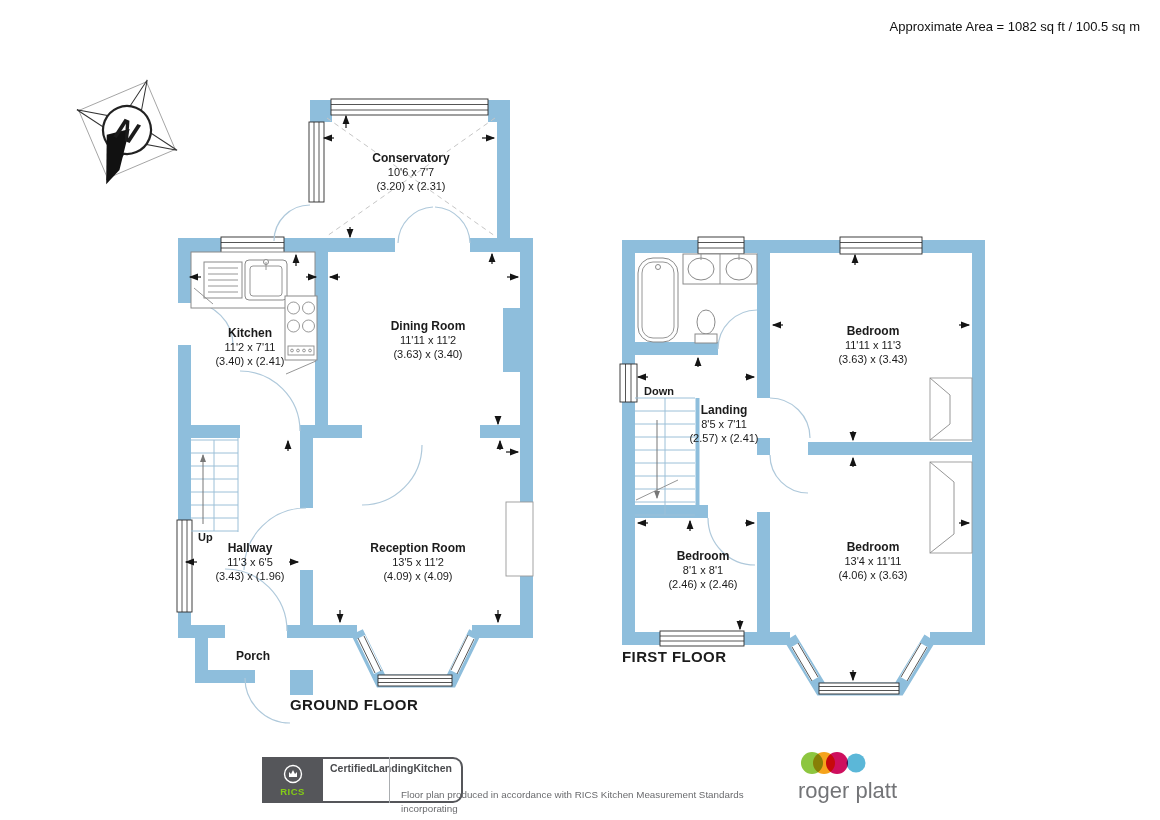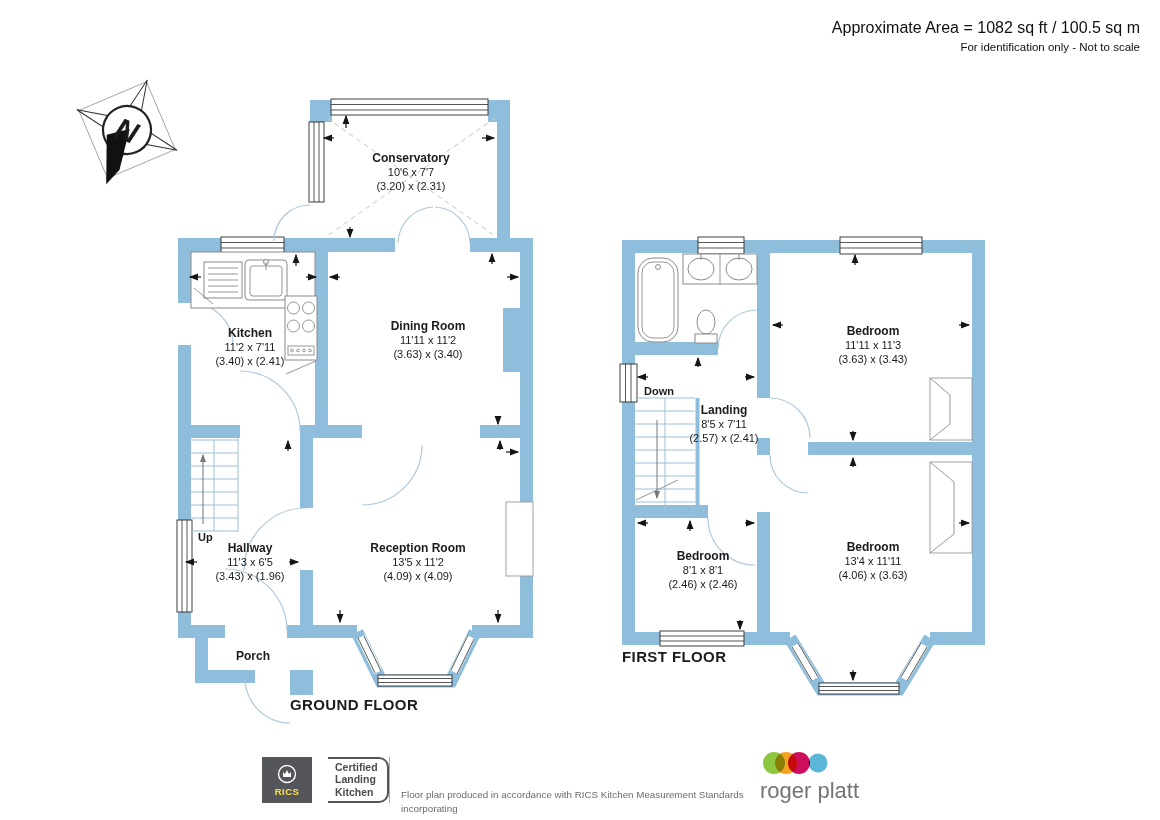--- a/index.html
+++ b/index.html
@@ -19,32 +19,32 @@
   .recess{fill:#ffffff;stroke:#999999;stroke-width:0.9;}
   text{fill:#1b1b1b;}
   .rname{font-size:12px;font-weight:bold;text-anchor:middle;}
   .rdim{font-size:11px;text-anchor:middle;}
   .small-label{font-size:11px;font-weight:bold;}
   .floor-label{font-size:15px;font-weight:bold;letter-spacing:0.4px;}
   .compass-n{font-size:30px;font-weight:bold;font-style:italic;text-anchor:middle;}
   
   .header{position:absolute;top:14px;right:20px;text-align:right;}
   .header .title{font-size:30px;font-weight:bold;color:#0a0a0a;line-height:34px;}
-  .header .area{font-size:16px;color:#111;margin-top:5px;}
+  .header .area{font-size:13px;color:#111;margin-top:5px;}
   .header .note{font-size:11.5px;color:#111;margin-top:4px;}
   
   .footer{position:absolute;left:0;top:750px;width:1160px;height:60px;}
   .rics{position:absolute;left:262px;top:7px;display:flex;height:46px;}
-  .rics-dark{width:50px;height:46px;background:#55565A;color:#fde047;display:flex;flex-direction:column;align-items:center;justify-content:center;box-sizing:border-box;}
+  .rics-dark{width:61px;height:46px;background:#55565A;color:#84cc16;display:flex;flex-direction:column;align-items:center;justify-content:center;box-sizing:border-box;}
   .rics-brand{font-size:9.5px;font-weight:bold;letter-spacing:0.5px;margin-top:1px;}
-  .rics-right{border:2px solid #55565A;border-left:none;border-radius:0 10px 10px 0;box-sizing:border-box;padding:3px 9px 3px 7px;display:flex;flex-direction:column;justify-content:flex-end;margin-left:16px;}
+  .rics-right{border:2px solid #55565A;border-left:none;border-radius:0 10px 10px 0;box-sizing:border-box;padding:3px 9px 3px 7px;display:flex;flex-direction:row;justify-content:space-between;}
   .rics-right div{font-size:10.5px;font-weight:bold;color:#4A4B4E;line-height:12.5px;}
   .vsep{position:absolute;left:389px;top:7px;width:1px;height:46px;background:#aaadb0;}
   .disclaimer{position:absolute;left:401px;top:10px;width:400px;color:#6A6B6E;font-size:9.8px;line-height:14px;white-space:pre-wrap;}
-  .rplatt{position:absolute;left:760px;top:0px;width:140px;}
+  .rplatt{position:absolute;left:798px;top:0px;width:140px;}
   .rplatt-name{font-size:22px;color:#737477;margin-top:-2px;letter-spacing:0px;}
   .dotsvg circle{mix-blend-mode:multiply;}
 </style>
 </head>
 <body>
 
 <svg id="canvas" width="1160" height="820" viewBox="0 0 1160 820">
   <defs>
     <marker id="ah" markerWidth="9" markerHeight="8" refX="7" refY="3" orient="auto">
       <path d="M0,0 L8,3 L0,6 z" fill="#141414"></path>
@@ -380,21 +380,20 @@
       <text class="rdim" x="873" y="579">(4.06) x (3.63)</text>
 
       <text class="small-label" x="644" y="395">Down</text>
       <text class="floor-label" x="622" y="662">FIRST FLOOR</text>
     </g>
   </g>
 </svg>
 
 <div class="header">
   <div class="area">Approximate Area = 1082 sq ft / 100.5 sq m</div>
-  <div class="note">For identification only - Not to scale</div>
 </div>
 
 <div class="footer">
   <div class="rics">
     <div class="rics-dark">
       <svg width="22" height="22" viewBox="0 0 22 22">
         <circle cx="11" cy="11" r="8.5" fill="none" stroke="#fff" stroke-width="1.4"></circle>
         <path d="M7,14 L7,9 L9,11 L11,7 L13,11 L15,9 L15,14 z" fill="#fff"></path>
       </svg>
       <div class="rics-brand">RICS</div>

